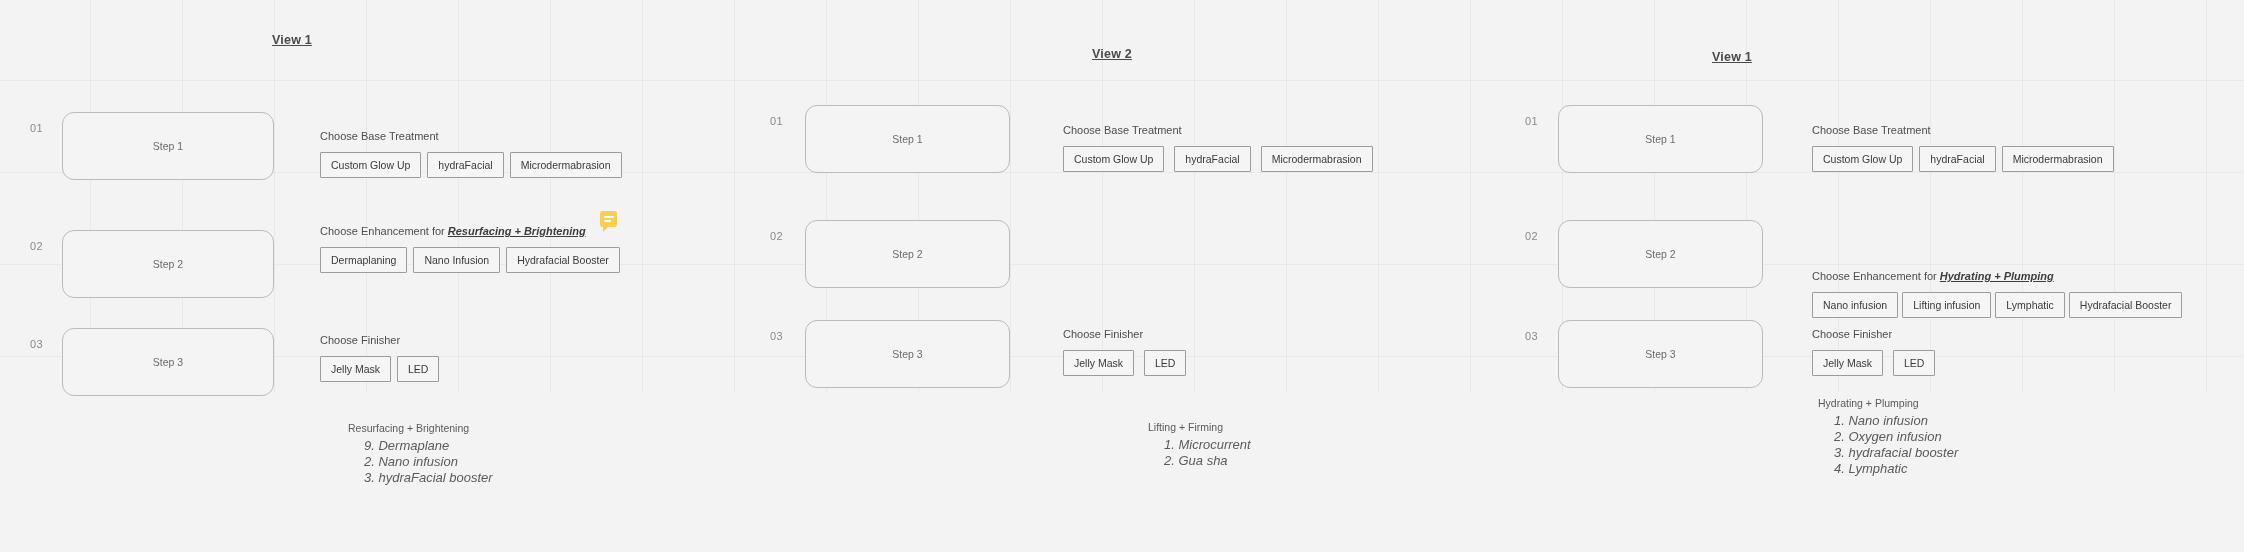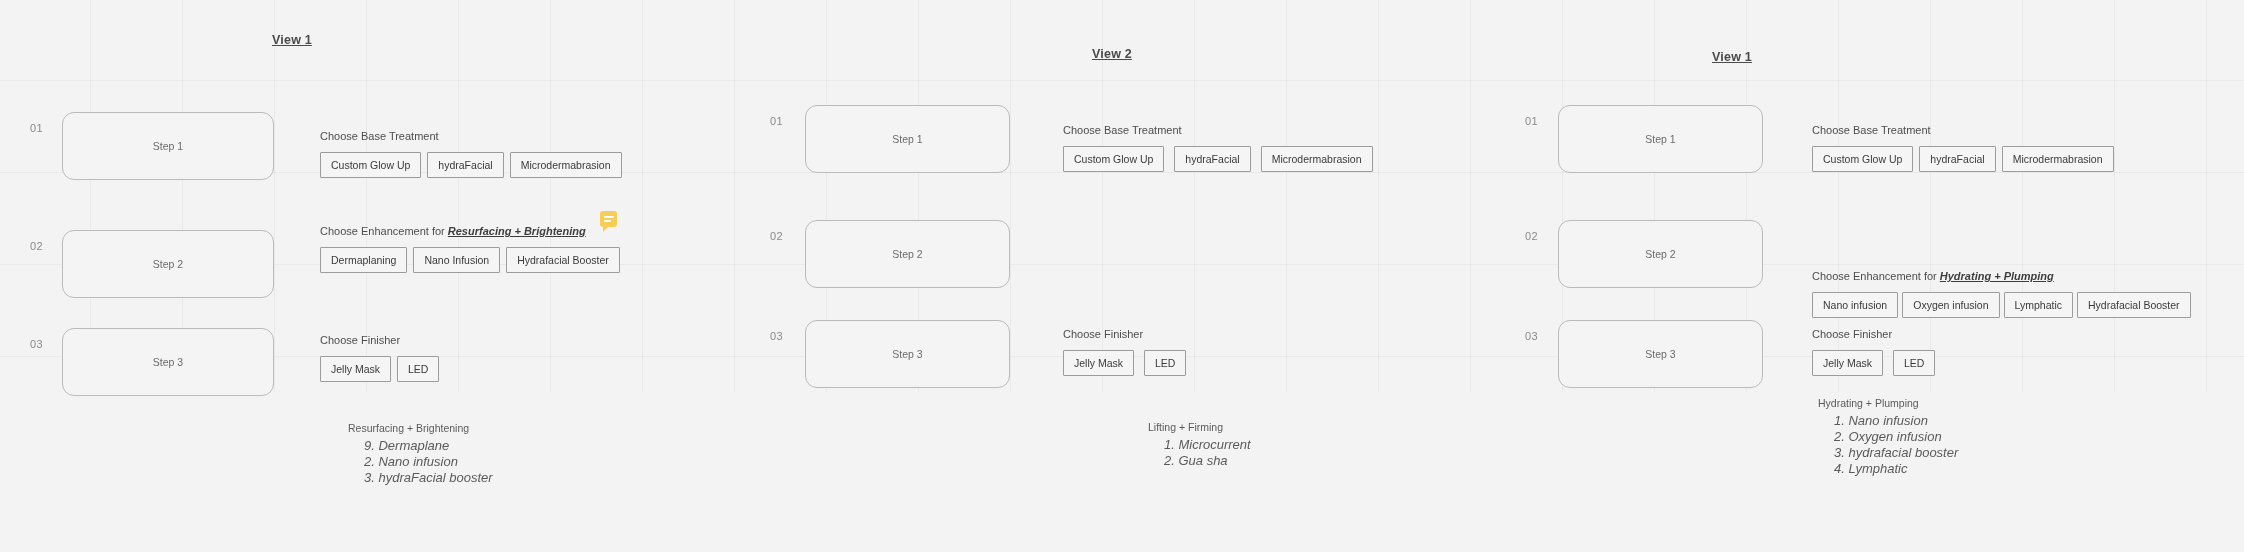--- a/index.html
+++ b/index.html
@@ -227,21 +227,21 @@
       <div class="btn-row" style="gap: 6px;">
         <div class="opt-btn">Custom Glow Up</div>
         <div class="opt-btn">hydraFacial</div>
         <div class="opt-btn">Microdermabrasion</div>
       </div>
     </div>
     <div class="group" style="left: 1812px; top: 222px; margin-top: 48px;">
       <div class="group-label"><span>Choose Enhancement for </span><span class="em">Hydrating + Plumping</span></div>
       <div class="btn-row" style="gap: 4px;">
         <div class="opt-btn">Nano infusion</div>
-        <div class="opt-btn">Oxygen infusion</div>
+        <div class="opt-btn">Lifting infusion</div>
         <div class="opt-btn">Lymphatic</div>
         <div class="opt-btn">Hydrafacial Booster</div>
       </div>
     </div>
     <div class="group" style="left: 1812px; top: 328px;">
       <div class="group-label"><span>Choose Finisher</span></div>
       <div class="btn-row" style="gap: 10px;">
         <div class="opt-btn">Jelly Mask</div>
         <div class="opt-btn">LED</div>
       </div>

